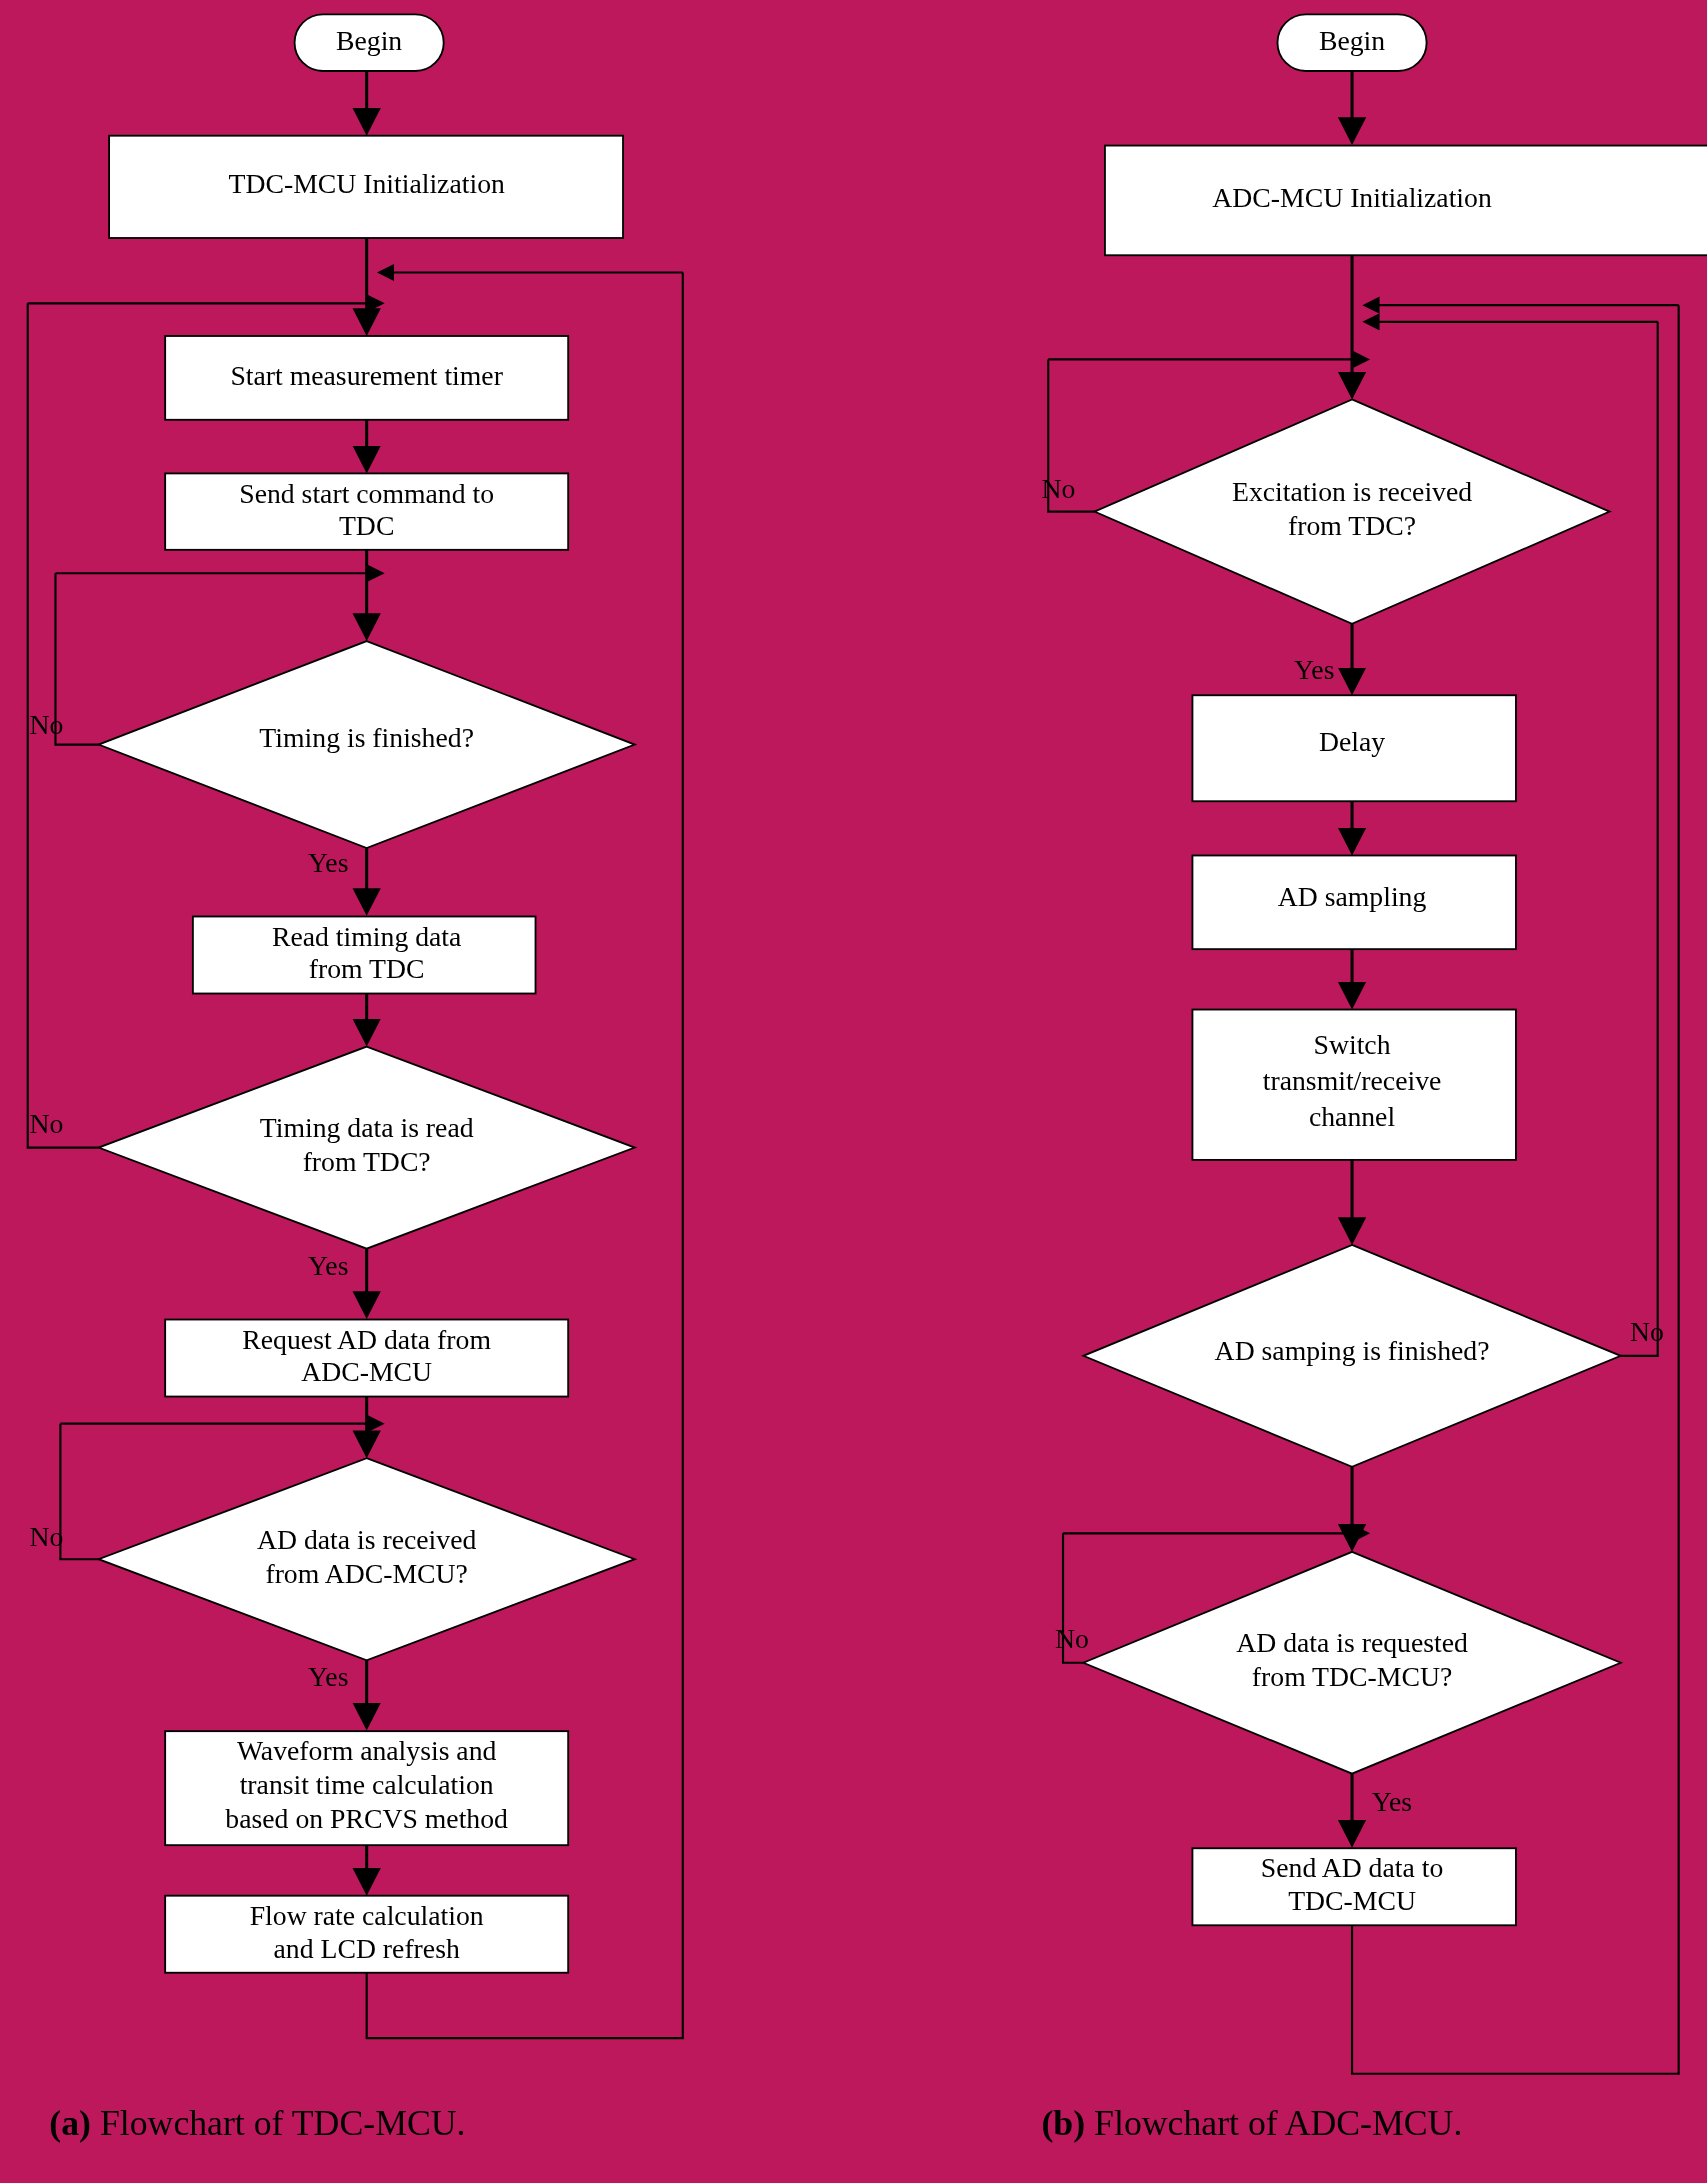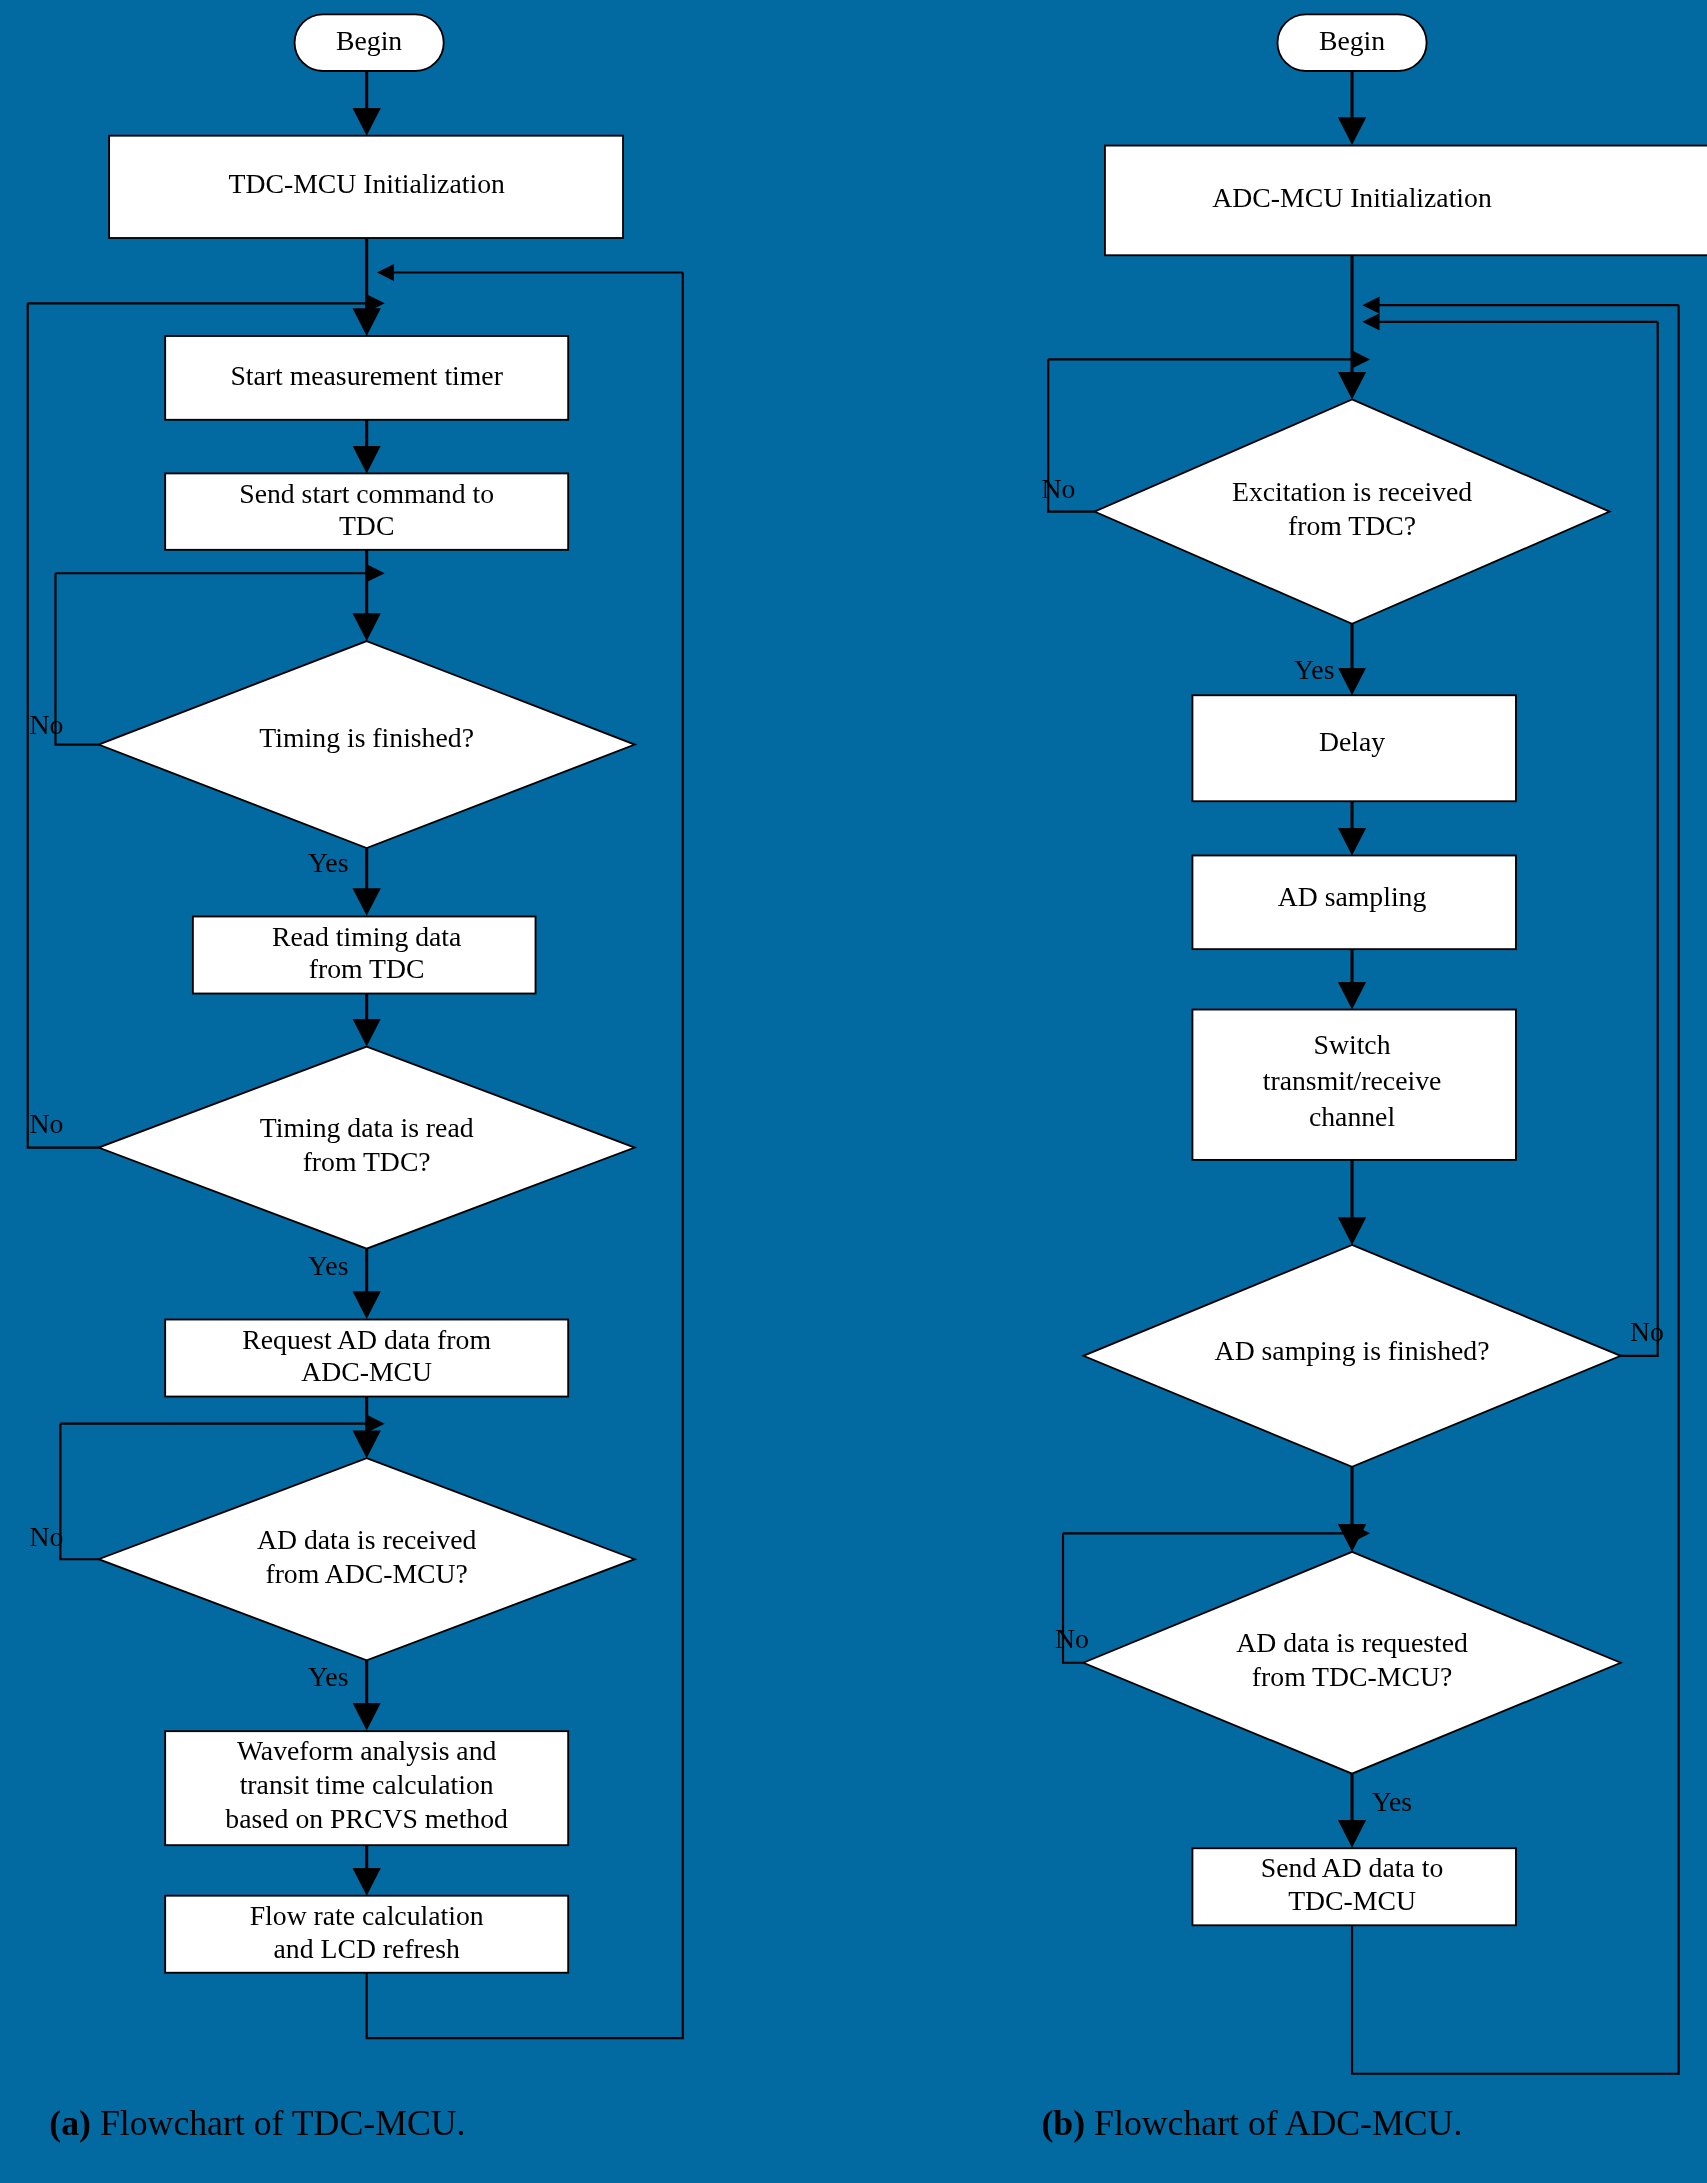--- a/index.html
+++ b/index.html
@@ -1,17 +1,17 @@
 <!DOCTYPE html>
 <html style="font-size:10px"><head>
 <meta charset="utf-8">
 <style>
   html,body{margin:0;padding:0;background:#ffffff;}
   body{width:1707px;height:2183px;font-family:"Liberation Serif",serif;}
-  #stage{position:relative;width:1707px;height:2183px;overflow:hidden;background:#0369a1;}
+  #stage{position:relative;width:1707px;height:2183px;overflow:hidden;background:#be185d;}
   svg{display:block;}
   .nd{fill:#fff;stroke:#000;stroke-width:3;}
   .lk{stroke:#000;stroke-width:5;fill:none;}
   .lkthin{stroke:#000;stroke-width:3.5;fill:none;}
   .tx{font-family:"Liberation Serif",serif;fill:#000;text-anchor:middle;dominant-baseline:middle;}
   .boxtx{font-size:45px;}
   .diatx{font-size:45px;}
   .lbl{font-size:45px;text-anchor:start;}
   .cap{font-size:58px;text-anchor:start;}
   .capb{font-weight:bold;}

